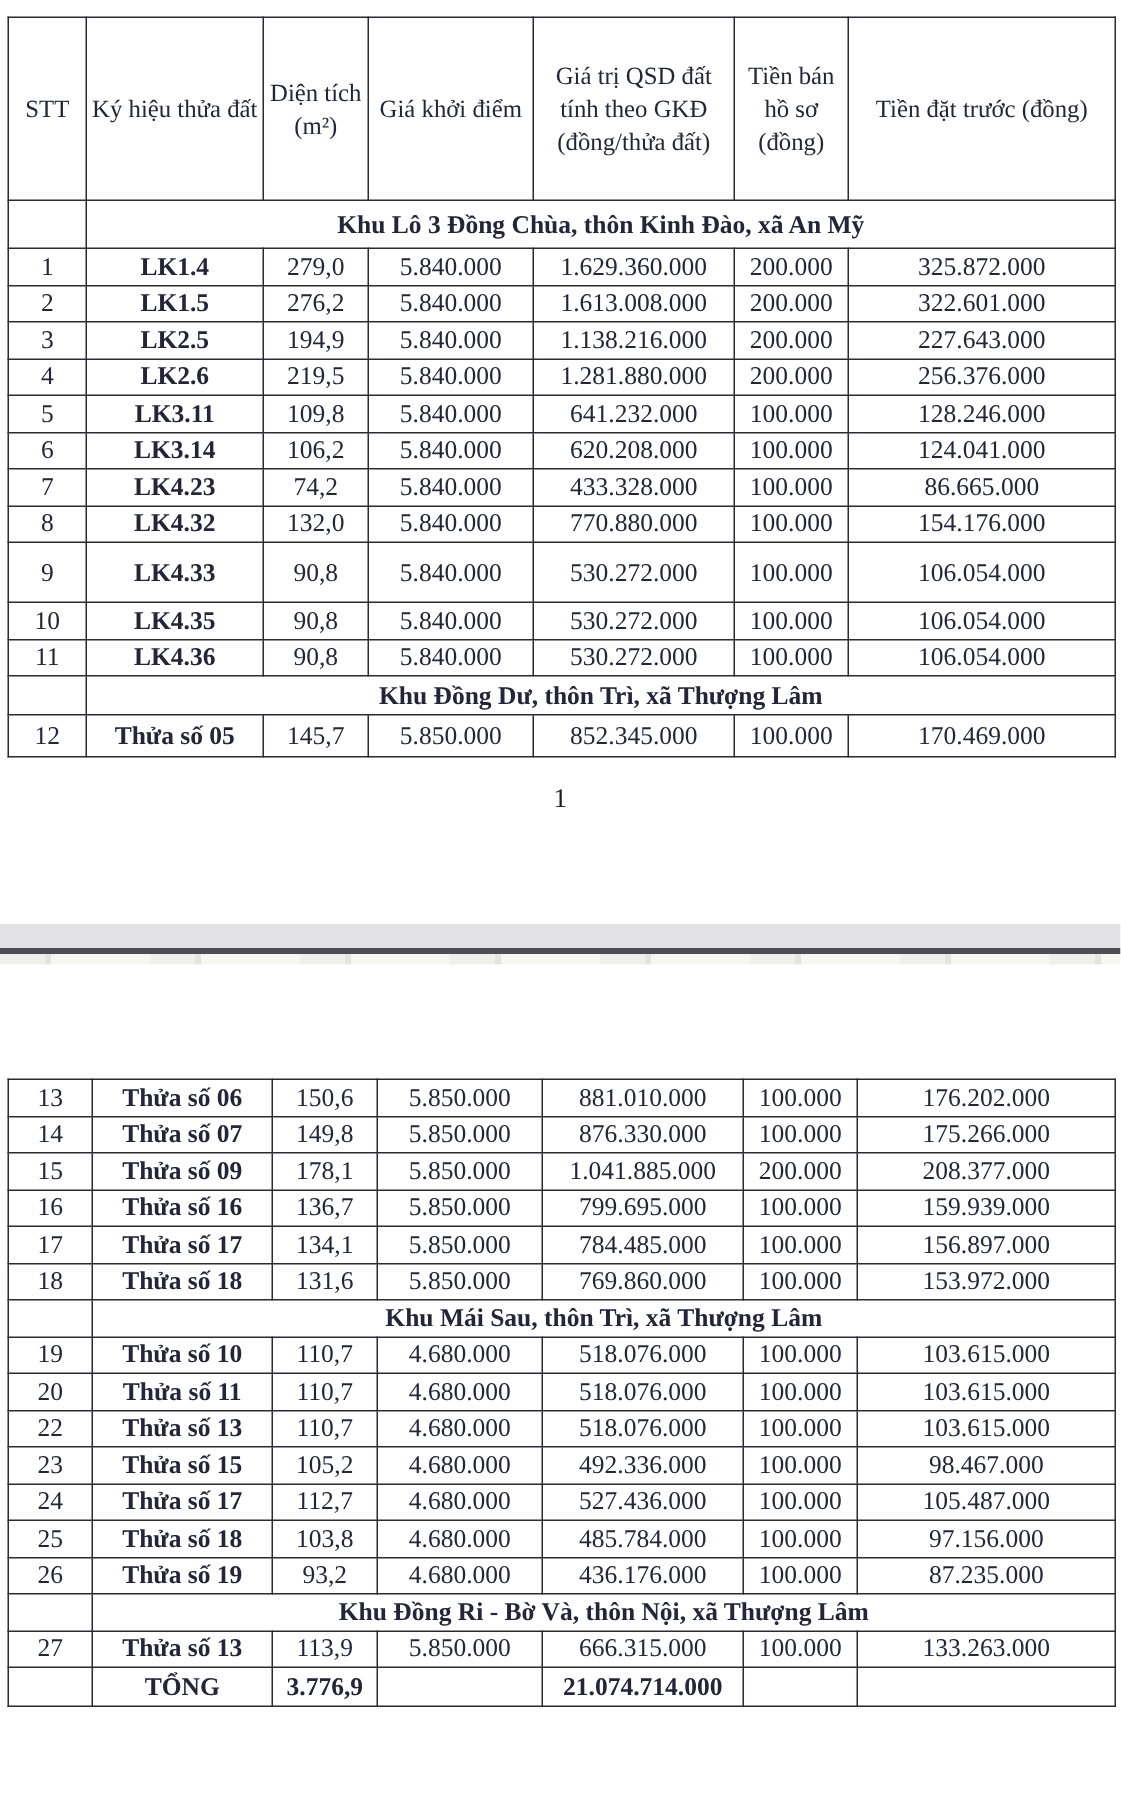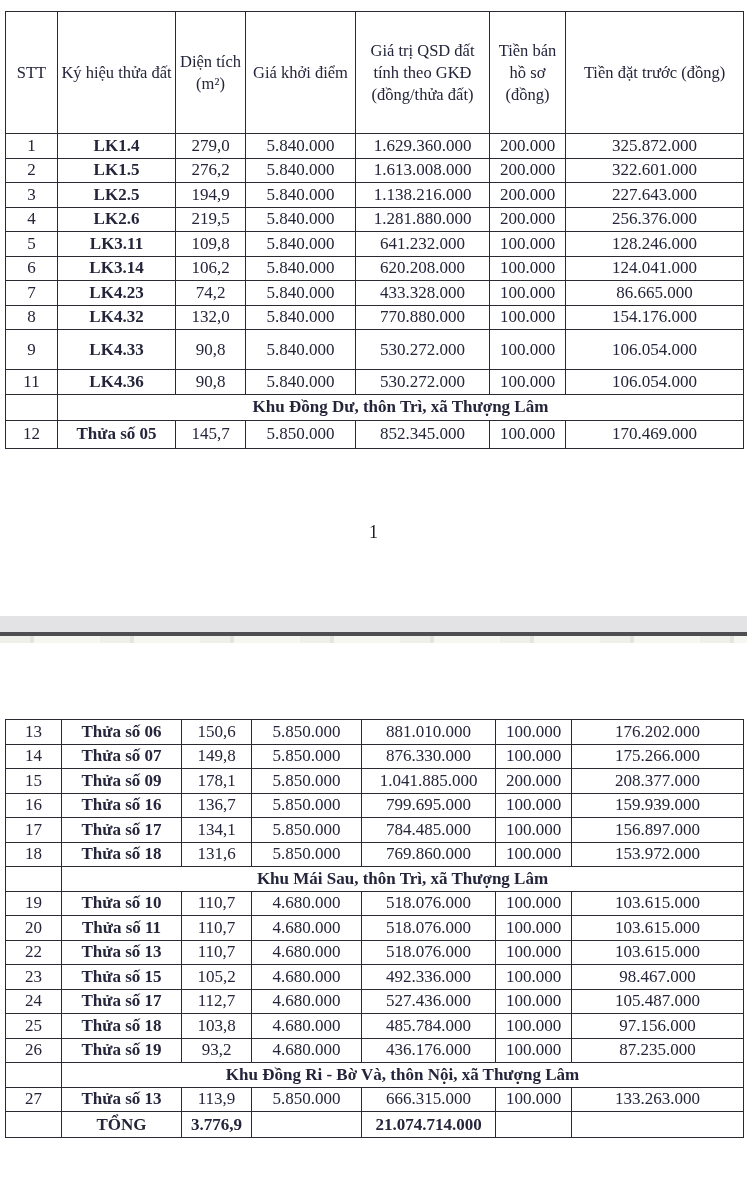--- a/index.html
+++ b/index.html
@@ -39,20 +39,24 @@
       <th>STT</th>
       <th>Ký hiệu thửa đất</th>
       <th>Diện tích (m²)</th>
       <th>Giá khởi điểm</th>
       <th>Giá trị QSD đất tính theo GKĐ (đồng/thửa đất)</th>
       <th>Tiền bán hồ sơ (đồng)</th>
       <th>Tiền đặt trước (đồng)</th>
     </tr>
   </thead>
   <tbody id="tbody1">
+      <tr style="height: 32px;">
+        <td></td>
+        <td class="section" colspan="6">Khu Lô 3 Đồng Chùa, thôn Kinh Đào, xã An Mỹ</td>
+      </tr>
       <tr style="height: 24.5px;">
         <td>1</td>
         <td class="code">LK1.4</td>
         <td>279,0</td>
         <td>5.840.000</td>
         <td>1.629.360.000</td>
         <td>200.000</td>
         <td>325.872.000</td>
       </tr>
       <tr style="height: 24.5px;">
@@ -114,20 +118,29 @@
         <td class="code">LK4.32</td>
         <td>132,0</td>
         <td>5.840.000</td>
         <td>770.880.000</td>
         <td>100.000</td>
         <td>154.176.000</td>
       </tr>
       <tr style="height: 40px;">
         <td>9</td>
         <td class="code">LK4.33</td>
+        <td>90,8</td>
+        <td>5.840.000</td>
+        <td>530.272.000</td>
+        <td>100.000</td>
+        <td>106.054.000</td>
+      </tr>
+      <tr style="height: 24.5px;">
+        <td>10</td>
+        <td class="code">LK4.35</td>
         <td>90,8</td>
         <td>5.840.000</td>
         <td>530.272.000</td>
         <td>100.000</td>
         <td>106.054.000</td>
       </tr>
       <tr style="height: 24.5px;">
         <td>11</td>
         <td class="code">LK4.36</td>
         <td>90,8</td>

